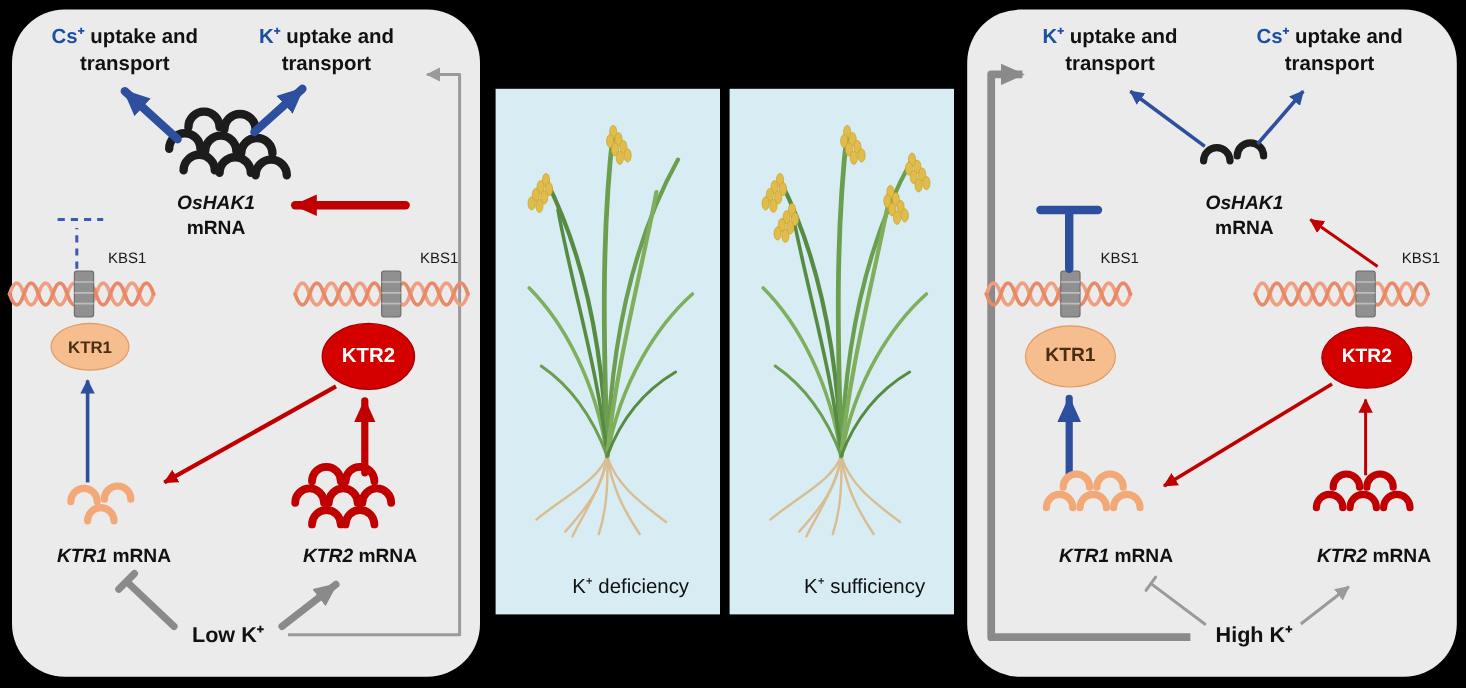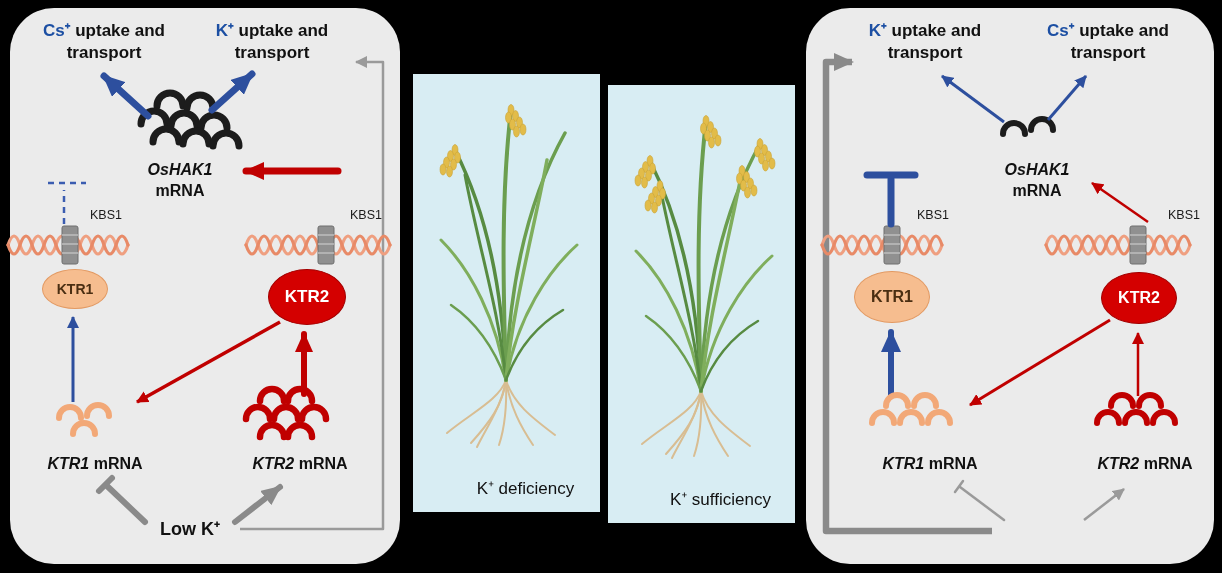--- a/index.html
+++ b/index.html
@@ -61,21 +61,21 @@
         <path d="M93,300 C100,225 122,145 134,80" stroke="#7fae5c" stroke-width="3.5"></path>
         <path d="M93,300 C80,265 60,240 38,225" stroke="#6b9e4f" stroke-width="2.5"></path>
         <path d="M93,300 C106,265 128,243 150,230" stroke="#578b41" stroke-width="2.5"></path>
       </g>
       <use href="#panicle" transform="translate(42,70) scale(-1,1)"></use>
       <use href="#panicle" transform="translate(98,30)"></use>
     </svg>
     <div class="caption">K⁺ deficiency</div>
   </div>
 
-  <div class="water" style="left:608px;top:74px;width:187px;height:438px;margin-top:11px;">
+  <div class="water" style="left:608px;top:74px;width:187px;height:438px;">
     <svg class="plant" width="187" height="385" viewBox="0 0 187 385">
       <g stroke="#d8bd92" stroke-width="2" fill="none" stroke-linecap="round">
         <path d="M93,300 C86,320 58,333 34,353"></path>
           <path d="M93,300 C90,325 76,343 58,363"></path>
         <path d="M93,300 C94,327 92,347 86,365"></path>
           <path d="M93,300 C100,323 118,337 142,355"></path>
         <path d="M93,300 C97,327 108,347 120,365"></path>
           <path d="M93,300 C89,326 72,350 64,367"></path>
       </g>
       <g fill="none" stroke-linecap="round">
@@ -289,14 +289,15 @@
     <div>mRNA</div>
   </div>
   <div class="label kbs" style="left:899px;top:208px;width:50px;">KBS1</div>
   <div class="label kbs" style="left:1150px;top:208px;width:50px;">KBS1</div>
   <div class="label mrna-lab" style="left:855px;top:455px;width:150px;">
     <span class="gene">KTR1</span><span> mRNA</span>
   </div>
   <div class="label mrna-lab" style="left:1075px;top:455px;width:140px;">
     <span class="gene">KTR2</span><span> mRNA</span>
   </div>
+  <div class="label cond" style="left:975px;top:516px;width:140px;">High K⁺</div>
 
 </div>
 
 </body></html>

